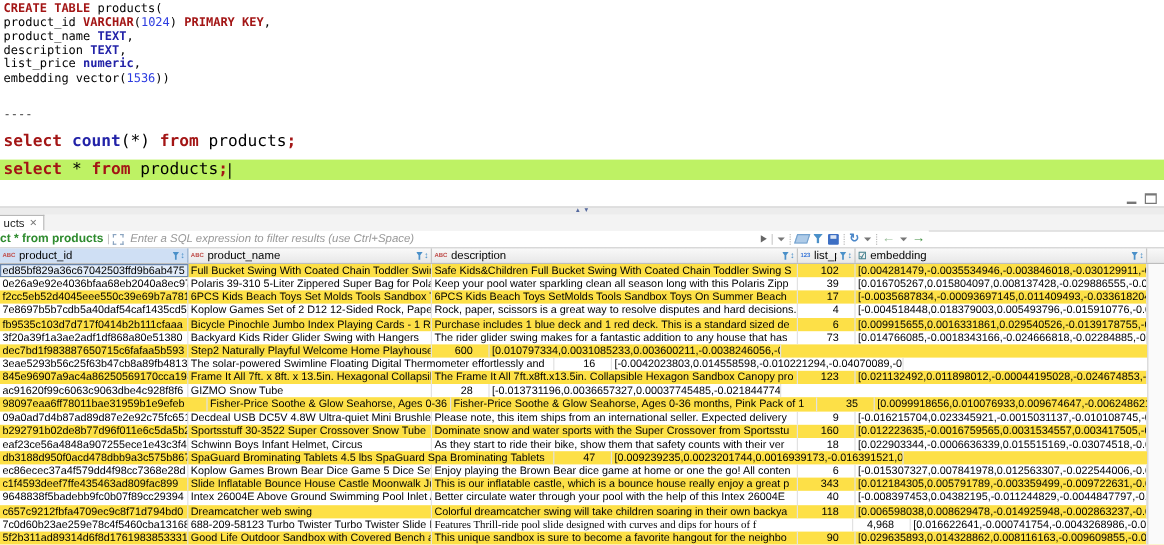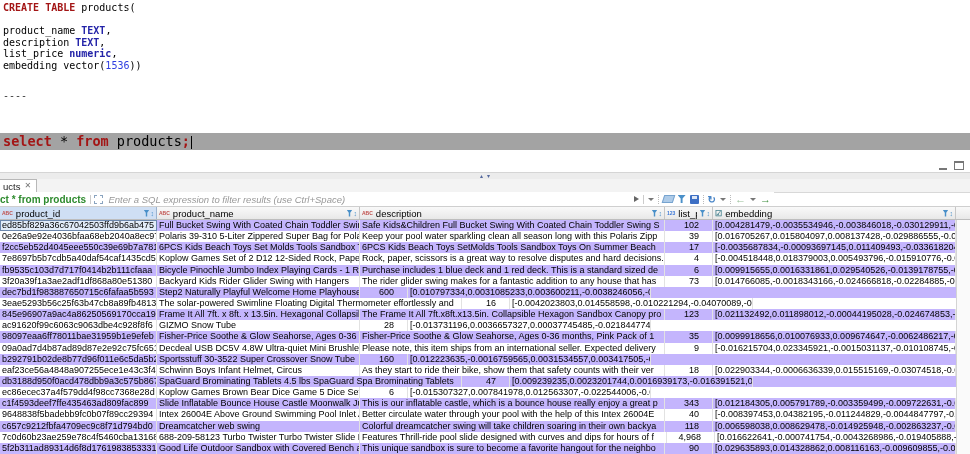--- a/index.html
+++ b/index.html
@@ -4,21 +4,21 @@
 <style>
   html,body{margin:0;padding:0;background:#fff;}
   .screen{position:relative;width:970px;height:454px;overflow:hidden;background:#fff;
           font-family:"Liberation Sans",sans-serif;}
   
   .editor{position:absolute;top:0;left:0;width:970px;height:172px;background:#fff;
           font-family:"DejaVu Sans Mono",monospace;}
   .ed-line{position:absolute;left:3px;white-space:pre;}
   .ed-line.sm{font-size:10px;line-height:11px;}
   .ed-line.lg{font-size:13.5px;line-height:17px;}
-  .ed-line.current{left:0;padding-left:3px;width:967px;background:#a3a3a3;}
+  .ed-line.current{left:0;padding-left:3px;width:967px;background:#bef264;}
   .tk-kw{color:#a31515;font-weight:bold;}
   .tk-typ{color:#2323a8;font-weight:bold;}
   .tk-num{color:#2d3ce0;}
   .tk-pl{color:#000;}
   .tk-cm{color:#333;}
   .cursor{display:inline-block;width:1px;height:13px;background:#000;vertical-align:text-bottom;margin-left:1px;}
   
   .win-icons{position:absolute;top:161px;left:939px;display:flex;gap:7px;}
   .wi-min{width:8px;height:7px;border-bottom:2px solid #777;}
   .wi-max{width:8px;height:6px;border:1px solid #777;border-top-width:2px;}
@@ -61,41 +61,43 @@
   .hlabel{flex:1 1 auto;overflow:hidden;white-space:nowrap;font-size:9.5px;}
   .ticon{font-size:5px;font-weight:bold;flex:0 0 auto;}
   .ticon.string{color:#c0504d;}
   .ticon.number{color:#3c78d8;}
   .ticon.object{color:#45818e;font-size:8px;}
   .ficon{display:flex;align-items:center;gap:1px;flex:0 0 auto;}
   .funnel{width:6px;height:7px;background:#4a90c9;clip-path:polygon(0 0,100% 0,62% 45%,62% 100%,38% 100%,38% 45%);}
   .sortud{color:#4a90c9;font-size:7px;line-height:7px;}
   .gbody{position:relative;}
   .grow{display:flex;height:11.1428px;line-height:11.1428px;overflow:hidden;}
-  .grow.stripe{background:#c4b5fd;}
+  .grow.stripe{background:#fde047;}
   .gcell{padding:0 2px;border-right:1px solid #e2e2e2;box-sizing:border-box;
          overflow:hidden;white-space:nowrap;flex:0 0 auto;}
   .gcell.num{text-align:right;padding-right:13px;}
   .gcell.focus{outline:1px solid #6b87ad;outline-offset:-1px;background:#e2ecf9;}
   .hfiller{flex:1 1 auto;}
   .vscroll{position:absolute;top:220px;left:956px;width:14px;height:234px;background:#fafafa;
            border-left:1px solid #d4d4d4;box-sizing:border-box;}
 </style>
 </head>
 <body>
 
 <div class="screen">
 
   <div class="editor">
       <div class="ed-line sm" style="top: 2px;"><span class="tk-kw">CREATE TABLE</span><span class="tk-pl"> products(</span></div>
+      <div class="ed-line sm" style="top: 14px;"><span class="tk-pl">product_id </span><span class="tk-kw">VARCHAR</span><span class="tk-pl">(</span><span class="tk-num">1024</span><span class="tk-pl">) </span><span class="tk-kw">PRIMARY KEY</span><span class="tk-pl">,</span></div>
       <div class="ed-line sm" style="top: 25px;"><span class="tk-pl">product_name </span><span class="tk-typ">TEXT</span><span class="tk-pl">,</span></div>
       <div class="ed-line sm" style="top: 37px;"><span class="tk-pl">description </span><span class="tk-typ">TEXT</span><span class="tk-pl">,</span></div>
       <div class="ed-line sm" style="top: 48px;"><span class="tk-pl">list_price </span><span class="tk-typ">numeric</span><span class="tk-pl">,</span></div>
       <div class="ed-line sm" style="top: 60px;"><span class="tk-pl">embedding vector(</span><span class="tk-num">1536</span><span class="tk-pl">))</span></div>
       <div class="ed-line sm" style="top: 90px;"><span class="tk-cm">----</span></div>
+      <div class="ed-line lg" style="top: 110px;"><span class="tk-kw">select </span><span class="tk-typ">count</span><span class="tk-pl">(*) </span><span class="tk-kw">from</span><span class="tk-pl"> products</span><span class="tk-kw">;</span></div>
       <div class="ed-line lg current" style="top: 133px;"><span class="tk-kw">select</span><span class="tk-pl"> * </span><span class="tk-kw">from</span><span class="tk-pl"> products</span><span class="tk-kw">;</span><span class="cursor"></span></div>
     </div>
 
   <div class="win-icons">
     <div class="wi-min"></div>
     <div class="wi-max"></div>
   </div>
 
   <div class="sash">
     <span>▴</span>
@@ -238,55 +240,57 @@
           <div class="gcell num" style="width: 48px;">123</div>
           <div class="gcell" style="width: 243px;">[0.021132492,0.011898012,-0.00044195028,-0.024674853,-0.01222250</div>
         </div>
         <div class="grow">
           <div class="gcell" style="width: 157px;">ac91620f99c6063c9063dbe4c928f8f6</div>
           <div class="gcell" style="width: 203px;">GIZMO Snow Tube</div>
           <div class="gcell num" style="width: 48px;">28</div>
           <div class="gcell" style="width: 243px;">[-0.013731196,0.0036657327,0.00037745485,-0.021844774,0.0117589</div>
         </div>
         <div class="grow stripe">
-          <div class="gcell" style="width: 157px;">98097eaa6ff78011bae31959b1e9efeb</div>
+          <div class="gcell" style="width: 173px;">98097eaa6ff78011bae31959b1e9efeb</div>
           <div class="gcell" style="width: 203px;">Fisher-Price Soothe &amp; Glow Seahorse, Ages 0-36 months, Pink</div>
           <div class="gcell" style="width: 305px;">Fisher-Price Soothe &amp; Glow Seahorse, Ages 0-36 months, Pink Pack of 1</div>
           <div class="gcell num" style="width: 48px;">35</div>
           <div class="gcell" style="width: 243px;">[0.0099918656,0.010076933,0.009674647,-0.0062486217,-0.039753765,</div>
         </div>
         <div class="grow">
           <div class="gcell" style="width: 157px;">09a0ad7d4b87ad89d87e2e92c75fc651</div>
           <div class="gcell" style="width: 203px;">Decdeal USB DC5V 4.8W Ultra-quiet Mini Brushless Water Pump Waterpr</div>
           <div class="gcell" style="width: 305px;">Please note, this item ships from an international seller. Expected delivery</div>
           <div class="gcell num" style="width: 48px;">9</div>
           <div class="gcell" style="width: 243px;">[-0.016215704,0.023345921,-0.0015031137,-0.010108745,-0.009072452</div>
         </div>
         <div class="grow stripe">
           <div class="gcell" style="width: 157px;">b292791b02de8b77d96f011e6c5da5b2</div>
           <div class="gcell" style="width: 203px;">Sportsstuff 30-3522 Super Crossover Snow Tube</div>
+          <div class="gcell" style="width: 305px;">Dominate snow and water sports with the Super Crossover from Sportsstu</div>
           <div class="gcell num" style="width: 48px;">160</div>
           <div class="gcell" style="width: 243px;">[0.012223635,-0.0016759565,0.0031534557,0.003417505,-0.03570889,</div>
         </div>
         <div class="grow">
           <div class="gcell" style="width: 157px;">eaf23ce56a4848a907255ece1e43c3f4</div>
           <div class="gcell" style="width: 203px;">Schwinn Boys Infant Helmet, Circus</div>
           <div class="gcell" style="width: 305px;">As they start to ride their bike, show them that safety counts with their ver</div>
           <div class="gcell num" style="width: 48px;">18</div>
           <div class="gcell" style="width: 243px;">[0.022903344,-0.0006636339,0.015515169,-0.03074518,-0.014128266,0.</div>
         </div>
         <div class="grow stripe">
           <div class="gcell" style="width: 157px;">db3188d950f0acd478dbb9a3c575b867</div>
           <div class="gcell" style="width: 305px;">SpaGuard Brominating Tablets 4.5 lbs SpaGuard Spa Brominating Tablets</div>
           <div class="gcell num" style="width: 48px;">47</div>
           <div class="gcell" style="width: 243px;">[0.009239235,0.0023201744,0.0016939173,-0.016391521,0.006281574,0</div>
         </div>
         <div class="grow">
           <div class="gcell" style="width: 157px;">ec86ecec37a4f579dd4f98cc7368e28d</div>
           <div class="gcell" style="width: 203px;">Koplow Games Brown Bear Dice Game 5 Dice Set with Travel Tube and Ins</div>
+          <div class="gcell" style="width: 305px;">Enjoy playing the Brown Bear dice game at home or one the go! All conten</div>
           <div class="gcell num" style="width: 48px;">6</div>
           <div class="gcell" style="width: 243px;">[-0.015307327,0.007841978,0.012563307,-0.022544006,-0.0536429,0.0</div>
         </div>
         <div class="grow stripe">
           <div class="gcell" style="width: 157px;">c1f4593deef7ffe435463ad809fac899</div>
           <div class="gcell" style="width: 203px;">Slide Inflatable Bounce House Castle Moonwalk Jumper Bouncer 157.2 x 1</div>
           <div class="gcell" style="width: 305px;">This is our inflatable castle, which is a bounce house really enjoy a great p</div>
           <div class="gcell num" style="width: 48px;">343</div>
           <div class="gcell" style="width: 243px;">[0.012184305,0.005791789,-0.003359499,-0.009722631,-0.017421074,0</div>
         </div>
@@ -300,21 +304,21 @@
         <div class="grow stripe">
           <div class="gcell" style="width: 157px;">c657c9212fbfa4709ec9c8f71d794bd0</div>
           <div class="gcell" style="width: 203px;">Dreamcatcher web swing</div>
           <div class="gcell" style="width: 305px;">Colorful dreamcatcher swing will take children soaring in their own backya</div>
           <div class="gcell num" style="width: 48px;">118</div>
           <div class="gcell" style="width: 243px;">[0.006598038,0.008629478,-0.014925948,-0.002863237,-0.014342696</div>
         </div>
         <div class="grow">
           <div class="gcell" style="width: 157px;">7c0d60b23ae259e78c4f5460cba13168</div>
           <div class="gcell" style="width: 203px;">688-209-58123 Turbo Twister Turbo Twister Slide Right Curve - Sandstor</div>
-          <div class="gcell" style="width: 307px;">Features Thrill-ride pool slide designed with curves and dips for hours of f</div>
+          <div class="gcell" style="width: 351px; font-family: Liberation Serif, serif;">Features Thrill-ride pool slide designed with curves and dips for hours of f</div>
           <div class="gcell num" style="width: 48px;">4,968</div>
           <div class="gcell" style="width: 243px;">[0.016622641,-0.000741754,-0.0043268986,-0.019405888,-0.0127568</div>
         </div>
         <div class="grow stripe">
           <div class="gcell" style="width: 157px;">5f2b311ad89314d6f8d1761983853331</div>
           <div class="gcell" style="width: 203px;">Good Life Outdoor Sandbox with Covered Bench and Seats - Kids Play Toy</div>
           <div class="gcell" style="width: 305px;">This unique sandbox is sure to become a favorite hangout for the neighbo</div>
           <div class="gcell num" style="width: 48px;">90</div>
           <div class="gcell" style="width: 243px;">[0.029635893,0.014328862,0.008116163,-0.009609855,-0.029556582,0</div>
         </div>

